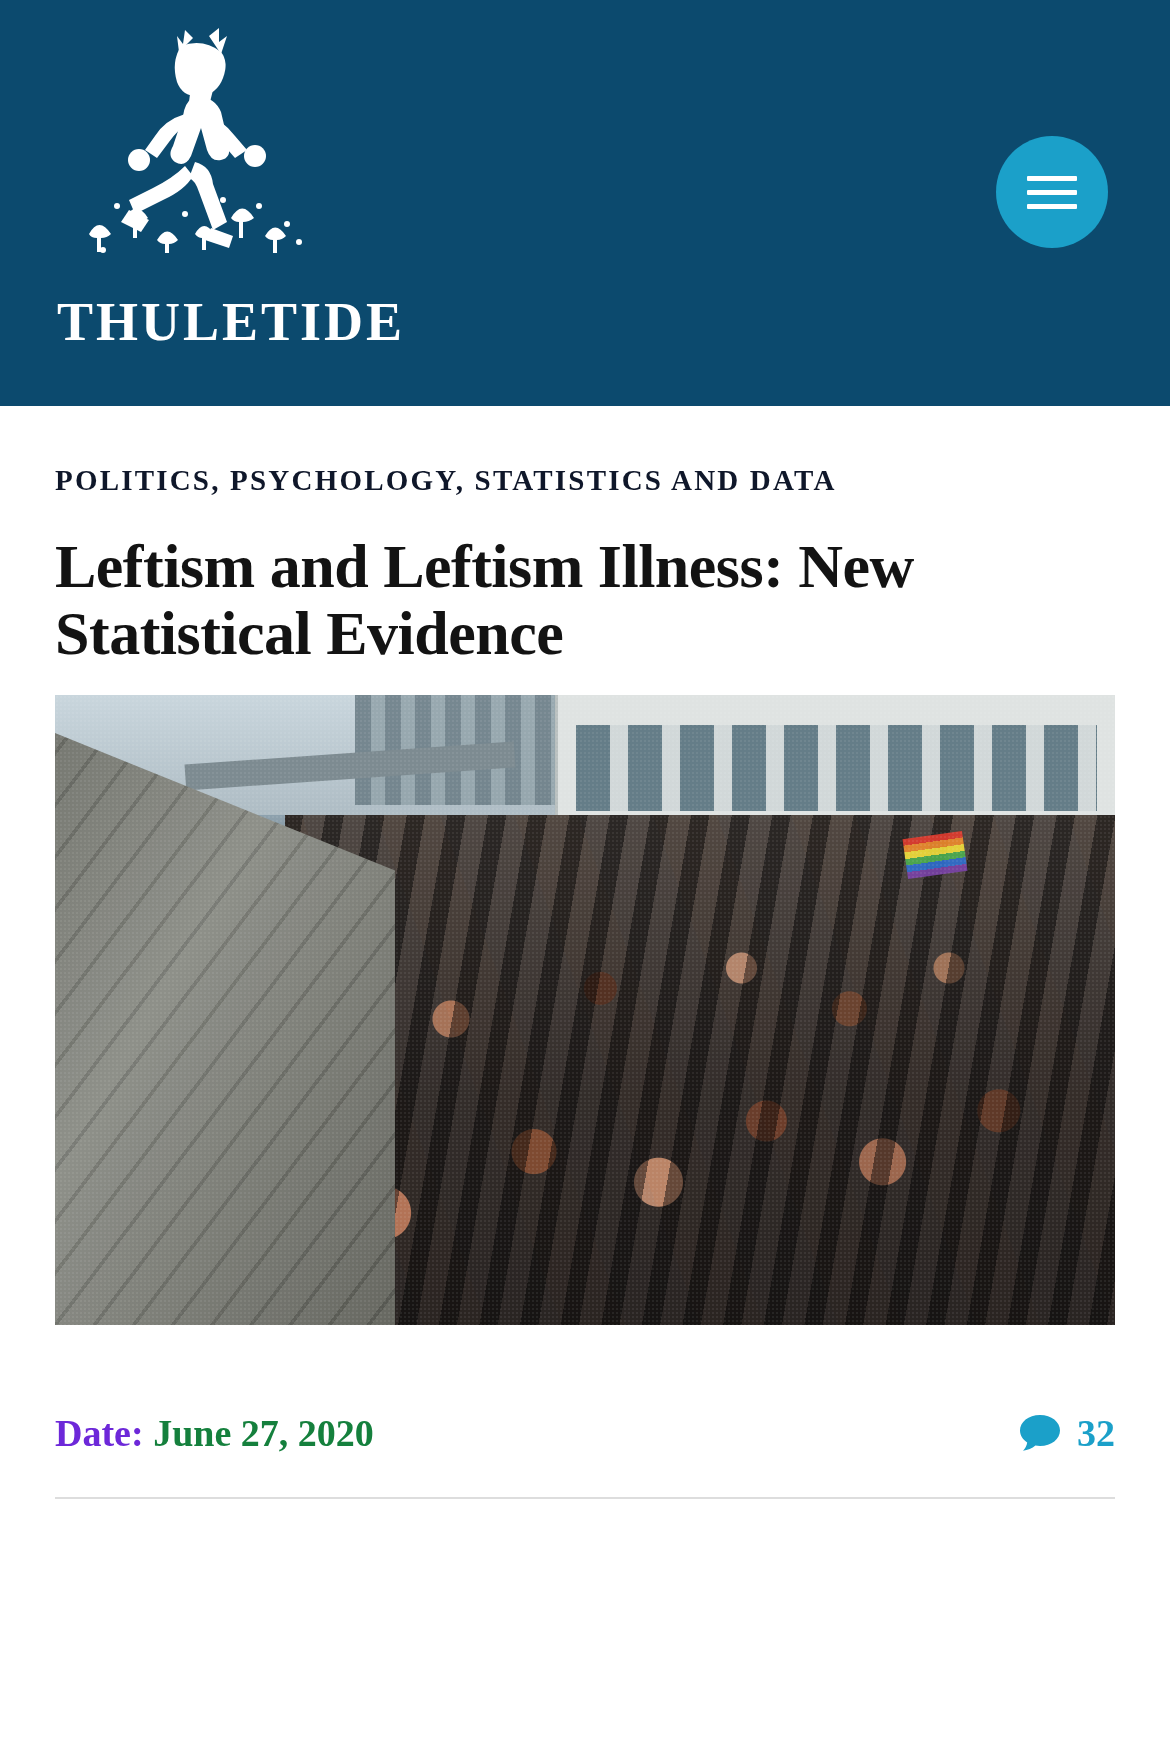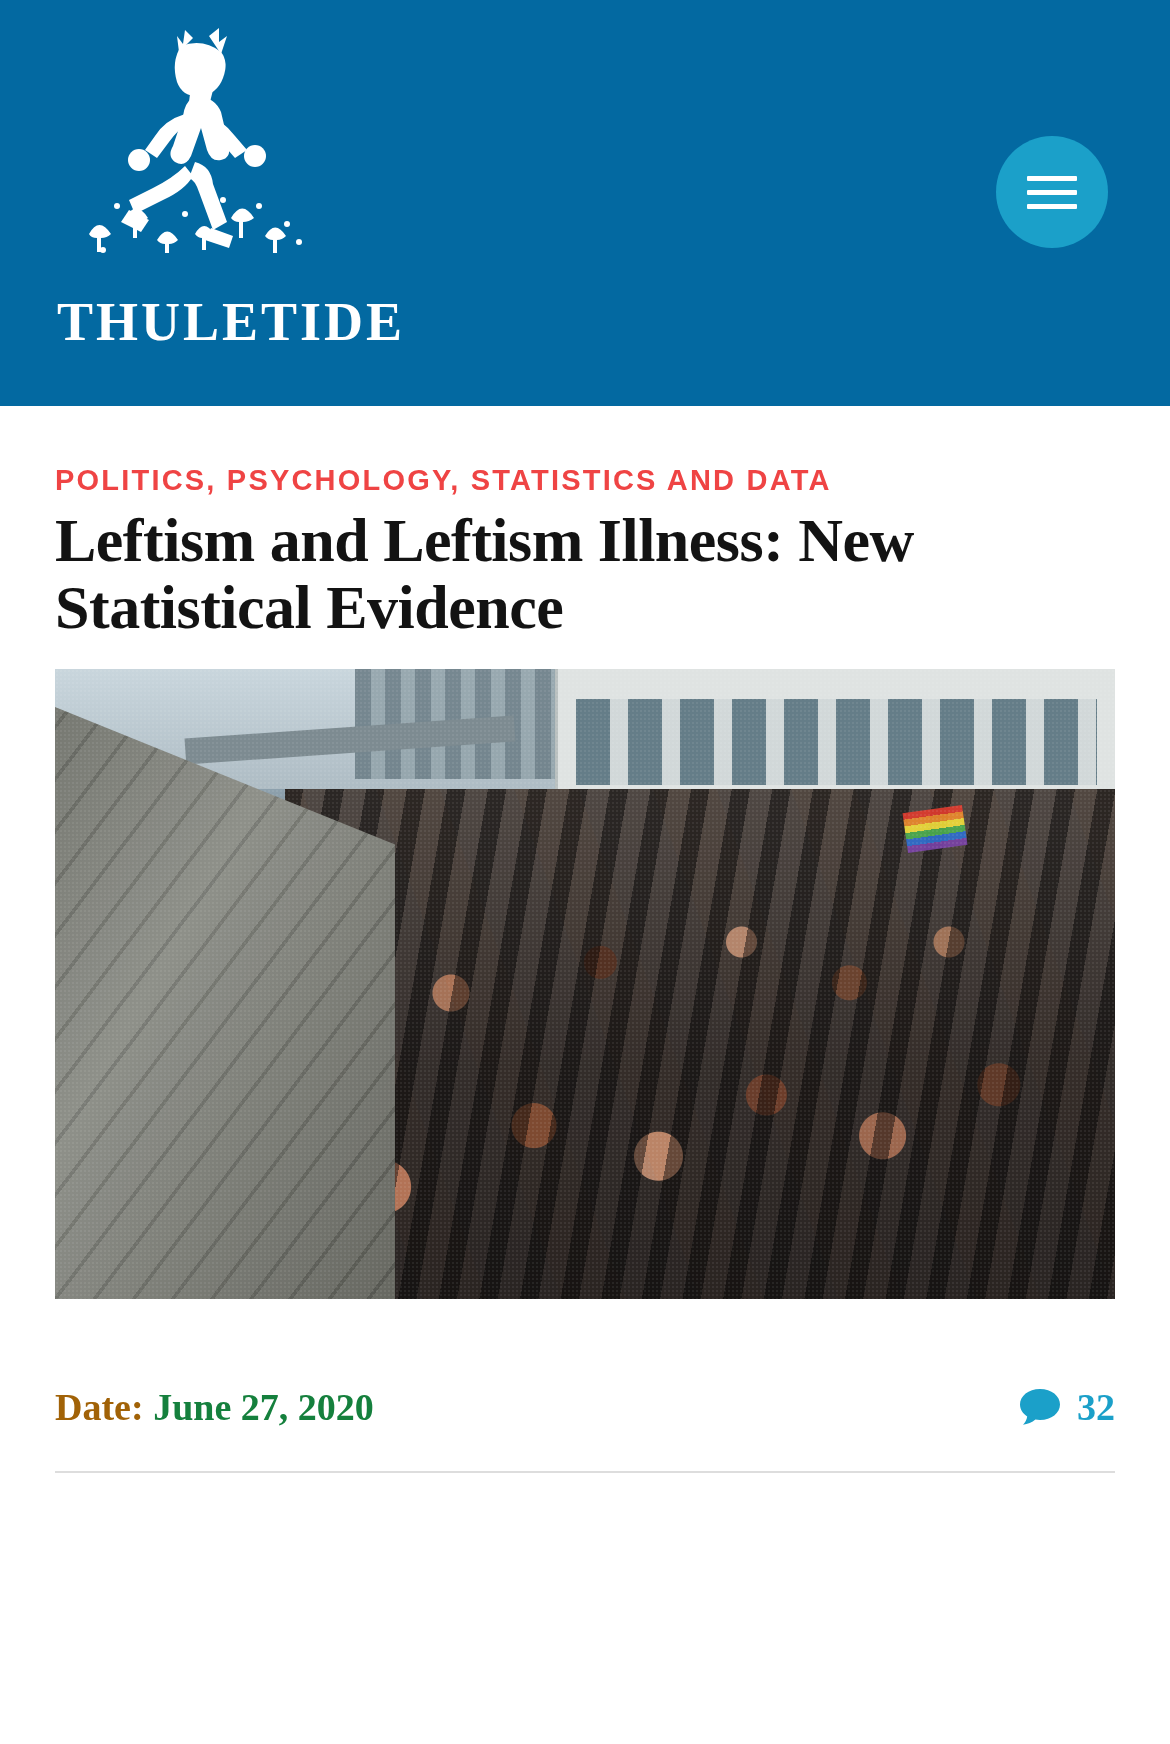--- a/index.html
+++ b/index.html
@@ -9,21 +9,21 @@
     background: #ffffff;
     font-family: "Liberation Sans", sans-serif;
     overflow: hidden;
   }
 
   
   .site-header {
     position: relative;
     width: 1170px;
     height: 406px;
-    background: #0369a1;
+    background: #0c4a6e;
     padding: 28px 55px 0 55px;
   }
   .logo-wrap {
     width: 240px;
     height: 225px;
     position: relative;
     margin-left: 18px;
   }
   .logo-wrap svg { display: block; }
 
@@ -61,27 +61,27 @@
     background: #ffffff;
     border-radius: 1px;
   }
 
   
   .article {
     padding: 58px 55px 0 55px;
     width: 1170px;
   }
   .cat-line {
-    font-family: Liberation Sans, sans-serif;
-    color: #ef4444;
+    font-family: Liberation Serif, serif;
+    color: #0f172a;
     font-size: 29px;
     font-weight: 700;
     letter-spacing: 2.2px;
     text-transform: uppercase;
-    margin-bottom: 10px;
+    margin-bottom: 36px;
   }
   .entry-title {
     font-family: "Liberation Serif", serif;
     color: #131313;
     font-size: 62px;
     line-height: 1.08;
     font-weight: 700;
     letter-spacing: -0.5px;
     margin-bottom: 28px;
     max-width: 960px;
@@ -169,21 +169,21 @@
     margin-top: 86px;
     display: flex;
     align-items: center;
     justify-content: space-between;
   }
   .date-block {
     font-family: "Liberation Serif", serif;
     font-size: 38px;
     font-weight: 700;
   }
-  .date-label { color: #a16207; text-align: center; }
+  .date-label { color: #6d28d9; text-align: center; }
   .date-value { color: #15803d; }
   .comments-block {
     display: flex;
     align-items: center;
     gap: 16px;
     font-family: "Liberation Serif", serif;
     font-size: 38px;
     font-weight: 700;
     color: #1ba0c9;
   }

